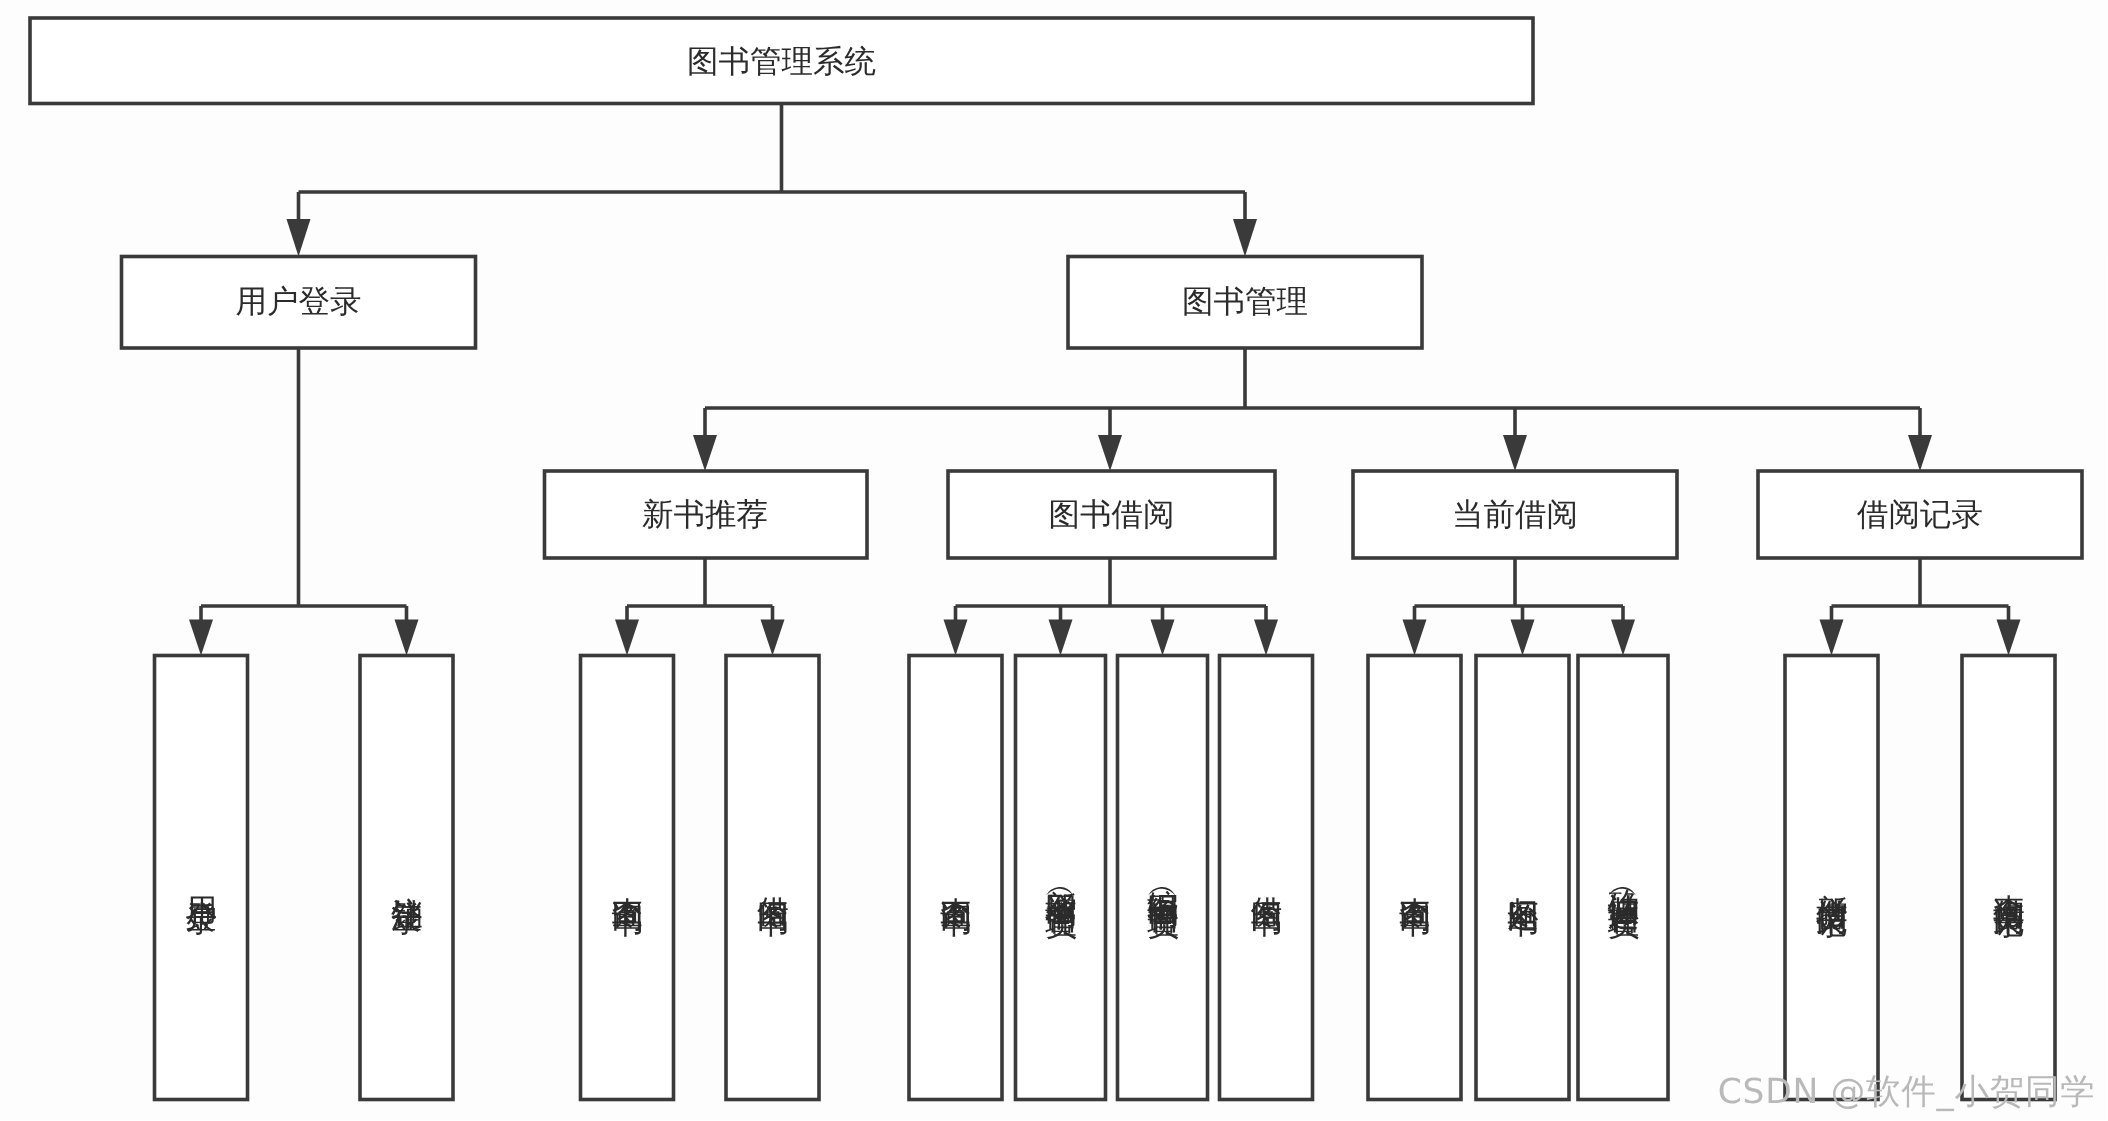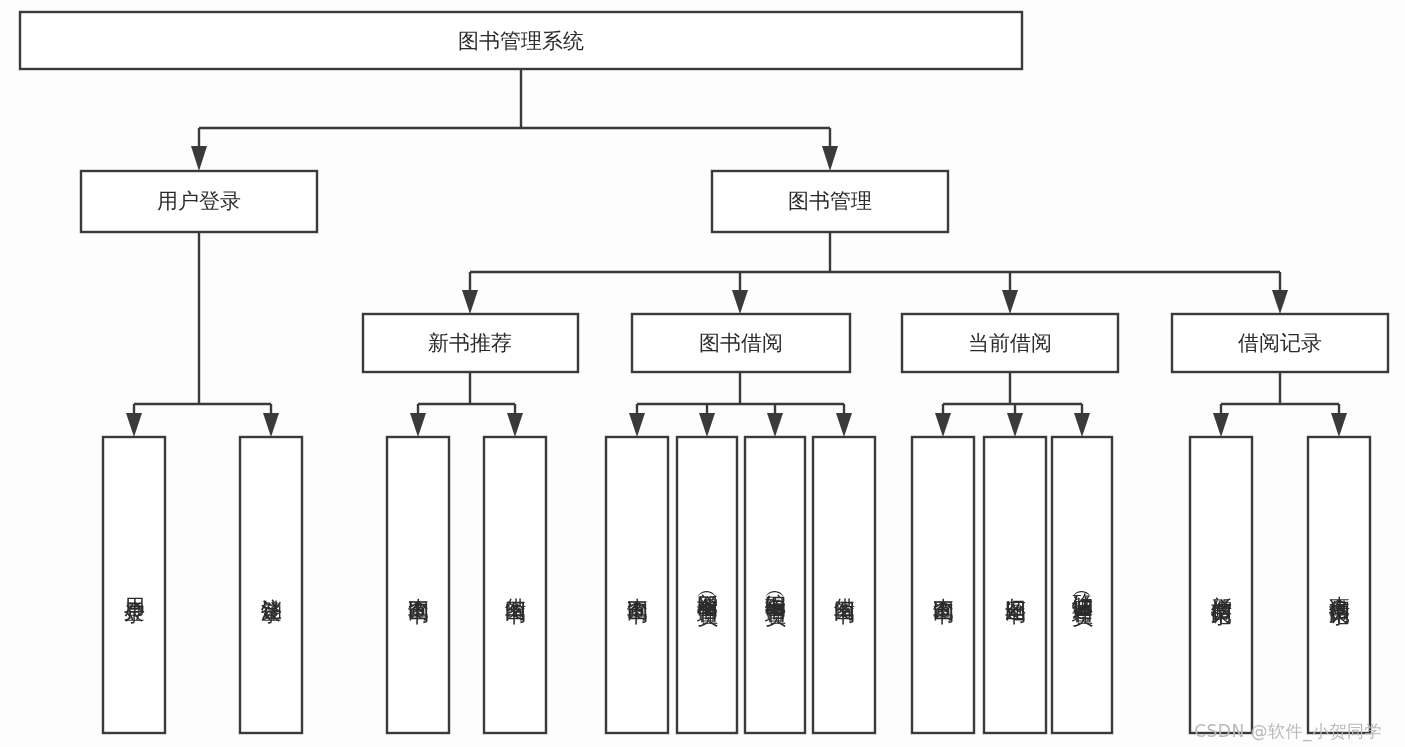--- a/index.html
+++ b/index.html
@@ -59,24 +59,24 @@
     color: #2b2b2b;
     display: flex;
     align-items: center;
     justify-content: center;
     text-align: center;
     white-space: nowrap;
     pointer-events: none;
   }
   .watermark {
     position: absolute;
-    right: 23px;
+    right: 8px;
     bottom: 4px;
     font-family: "DejaVu Sans", "Liberation Sans", sans-serif;
-    font-size: 17px;
+    font-size: 23px;
     color: #b9b9b9;
     letter-spacing: 0.5px;
     white-space: nowrap;
   }
 </style>
 </head>
 <body>
 
 <div id="canvas">
 

